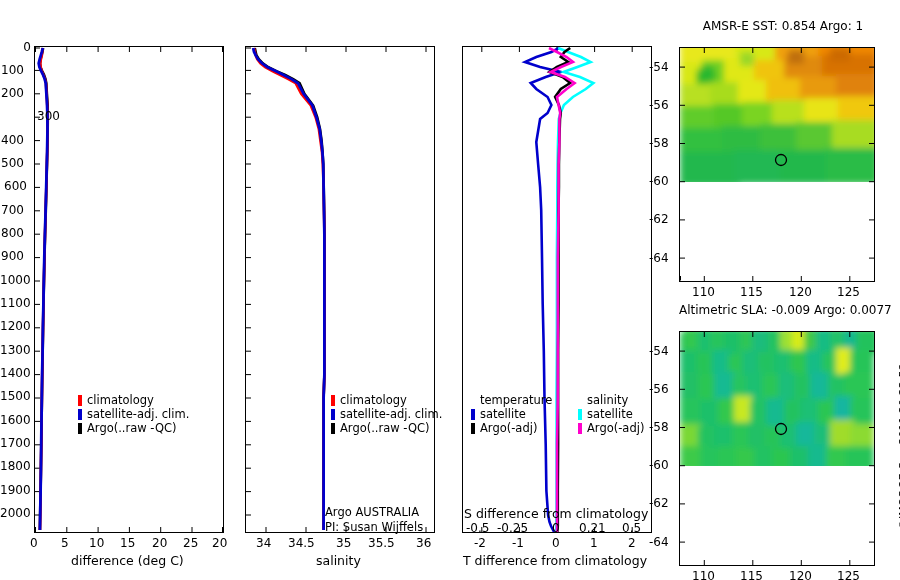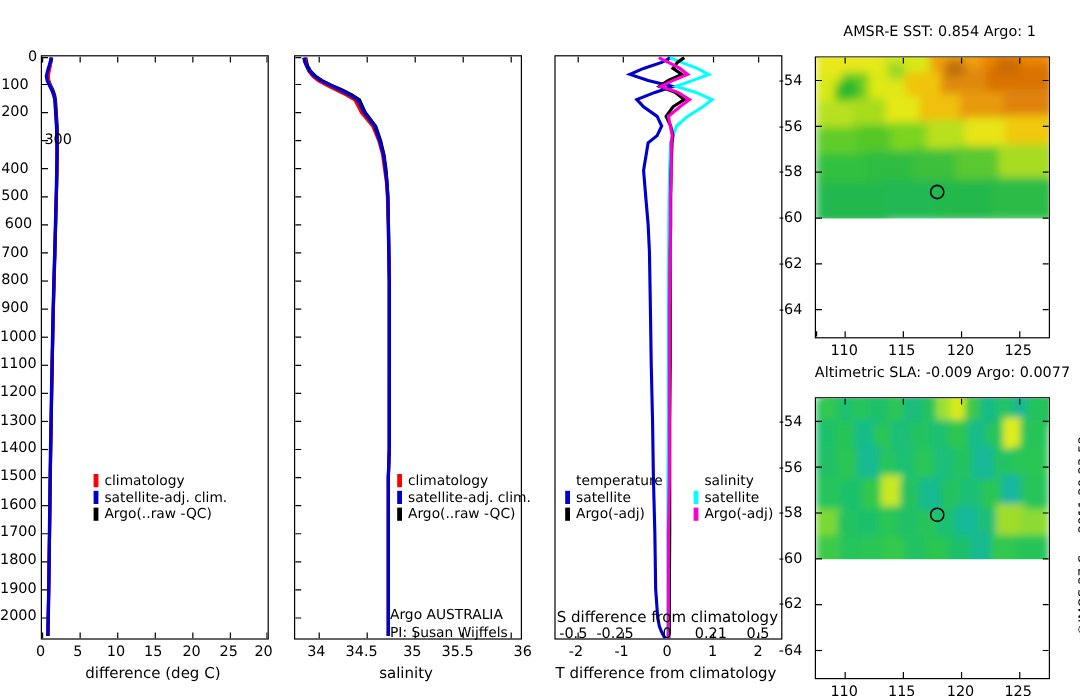--- a/index.html
+++ b/index.html
@@ -166,21 +166,21 @@
     <polyline fill="none" stroke="#000000" stroke-width="2.6" points="8.8,1 9.6,4.7 10.4,8.1 12.8,12.2 16.8,16.3 22.4,20.2 30.4,24.1 39.2,28.0 47.2,32.1 53.6,36.2 58.4,46.8 67.2,58.5 71.2,70.2 74,81.9 75.6,93.6 76.56,105 77.28,117 77.76,140.4 78.16,163.8 78.48,187.2 78.48,210.6 78.48,234 78.48,257.4 78.4,280.8 78.4,304.2 78.4,327.6 77.6,351 77.6,374.4 77.6,397.8 77.6,421.2 77.6,444.6 77.6,468 77.6,483"></polyline>
     <polyline fill="none" stroke="#ff0000" stroke-width="2.6" points="8.0,1 8.8,4.7 9.6,8.1 11.2,12.2 14.4,16.3 19.2,20.2 26.4,24.1 34.4,28.0 42.4,32.1 49.6,36.2 55.2,46.8 64.8,58.5 69.6,70.2 72.8,81.9 74.4,93.6 76,105 76.8,117 77.6,140.4 78,163.8 78.4,187.2 78.4,210.6 78.4,234 78.4,257.4 78.4,280.8 78.4,304.2 78.4,327.6 77.6,351 77.6,374.4 77.6,397.8 77.6,421.2 77.6,444.6 77.6,468 77.6,483"></polyline>
     <polyline fill="none" stroke="#0000cc" stroke-width="2.8" points="7.2,1 8.0,4.7 9.6,8.1 12.0,12.2 16.0,16.3 21.6,20.2 29.6,24.1 37.6,28.0 45.6,32.1 52.0,36.2 57.6,46.8 66.4,58.5 70.4,70.2 73.6,81.9 75.2,93.6 76.4,105 77.2,117 77.6,140.4 78,163.8 78.4,187.2 78.4,210.6 78.4,234 78.4,257.4 78.4,280.8 78.4,304.2 78.4,327.6 77.6,351 77.6,374.4 77.6,397.8 77.6,421.2 77.6,444.6 77.6,468 77.6,483"></polyline>
   </svg>
 </div>
 <div>
   <div class="tick-lbl" style="left:256px;top:536px;">34</div>
   <div class="tick-lbl" style="left:288px;top:536px;">34.5</div>
   <div class="tick-lbl" style="left:336px;top:536px;">35</div>
   <div class="tick-lbl" style="left:368px;top:536px;">35.5</div>
-  <div class="tick-lbl" style="left:416px;top:536px;margin-left:12px;">36</div>
+  <div class="tick-lbl" style="left:416px;top:536px;">36</div>
 </div>
 <div class="axlabel" style="left:316px;top:553px;">salinity</div>
 
 <div class="legend" style="left:331px;top:393px;">
   <div class="legrow">
     <span class="swatch" style="background:#ff0000;"></span>
     <span class="legtxt">climatology</span>
   </div>
   <div class="legrow">
     <span class="swatch" style="background:#0000cc;"></span>

